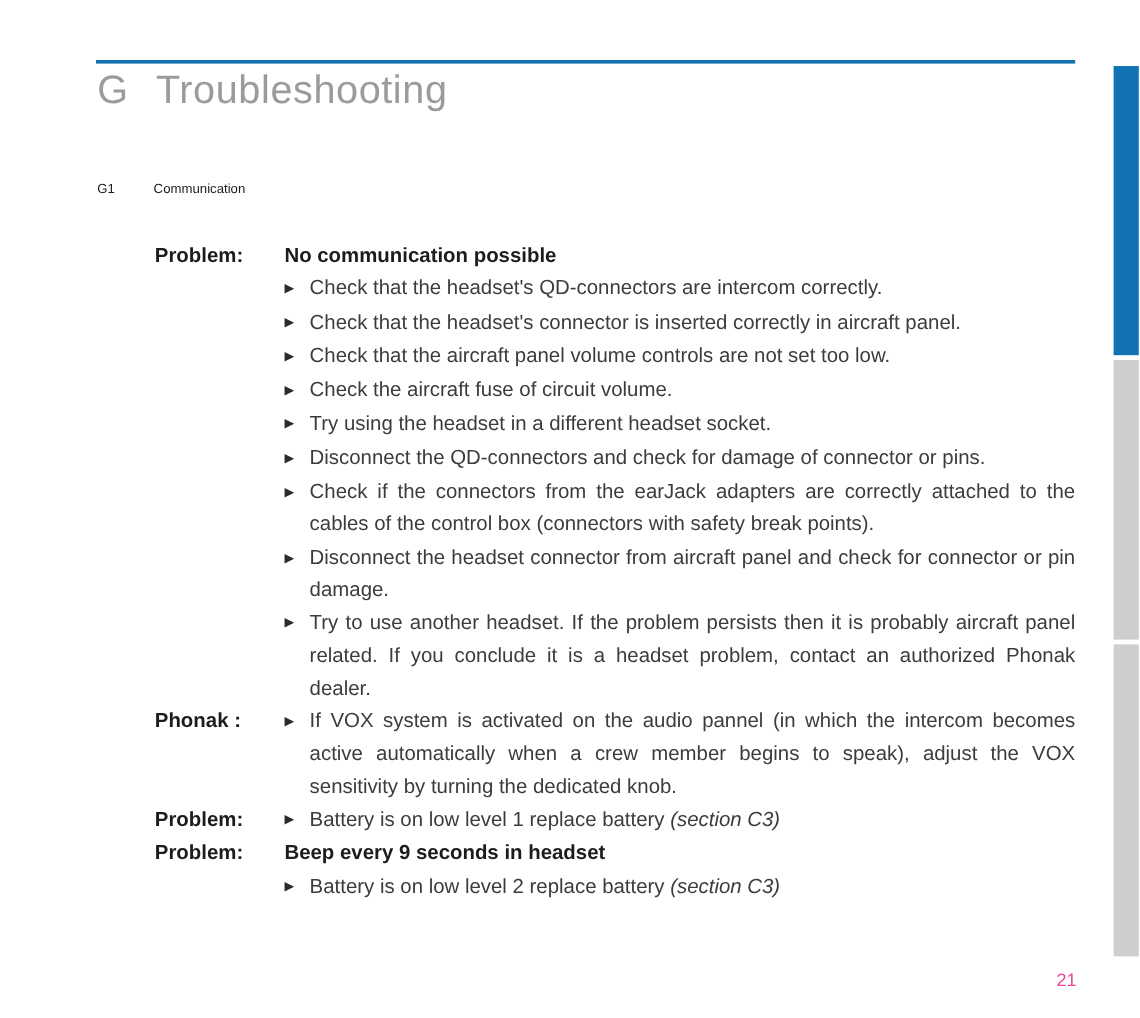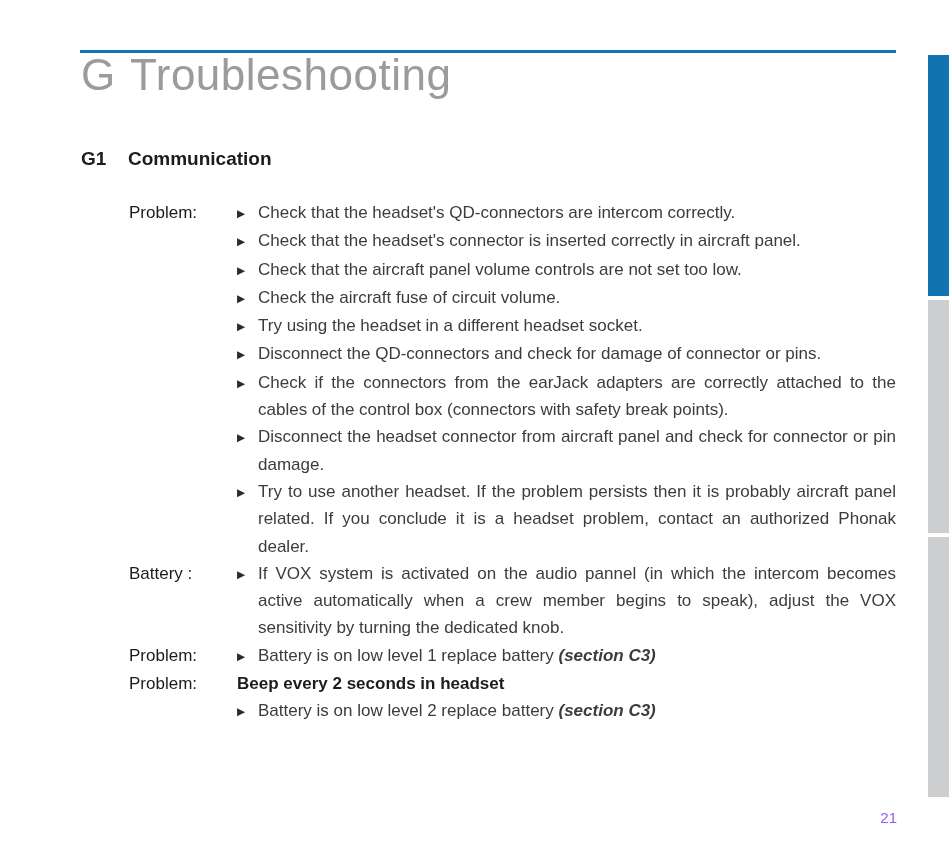--- a/index.html
+++ b/index.html
@@ -17,108 +17,109 @@
     left: 80px; top: 50px;
     width: 816px; height: 3px;
     background: #1173b2;
   }
 
   
   .chapter-heading {
     position: absolute;
     left: 81px; top: 56px;
     margin: 0;
-    font-size: 44px;
+    font-size: 33px;
     font-weight: 400;
     line-height: 38px;
     color: #9b9b9b;
     letter-spacing: 0.5px;
     white-space: nowrap;
   }
   .chapter-letter { display: inline-block; width: 49px; }
 
   
   .section-row {
     position: absolute;
     left: 81px; top: 147px;
     display: flex;
-    font-size: 19px;
-    font-weight: 700;
+    font-size: 11px;
+    font-weight: 400;
     color: #1c1c1c;
     line-height: 23px;
   }
   .section-num { width: 47px; flex: 0 0 auto; }
 
   
   .problems {
     position: absolute;
     left: 81px; top: 199px;
     width: 815px;
     font-size: 17px;
     line-height: 27.3px;
     color: #3c3c3c;
   }
   .problem { display: flex; }
   .p-label {
     flex: 0 0 auto;
     width: 108px;
     margin-left: 48px;
-    font-weight: 400;
+    font-weight: 700;
     color: #1c1c1c;
   }
   .p-body { flex: 1 1 auto; min-width: 0; }
   .p-title { font-weight: 700; color: #1c1c1c; }
 
   .bullet { display: flex; }
   .tri {
     flex: 0 0 auto;
     width: 21px;
     font-size: 10.5px;
     color: #2b2b2b;
     line-height: 27.3px;
     padding-top: 1px;
   }
   .b-text { flex: 1 1 auto; text-align: justify; }
-  .b-text i { font-style: italic; font-weight: bold; }
+  .b-text i { font-style: italic; }
 
   
   .bar {
     position: absolute;
     left: 928px;
     width: 21px;
   }
   .bar-blue { top: 55px;  height: 241px; background: #1173b2; }
   .bar-g1   { top: 300px; height: 233px; background: #cdced0; }
   .bar-g2   { top: 537px; height: 260px; background: #cdced0; }
 
   
   .page-number {
     position: absolute;
     top: 809px;
     right: 53px;
     font-size: 15px;
-    color: #8b5cf6;
+    color: #ec4899;
   }
 </style>
 </head>
 <body>
 
 <div class="top-rule"></div>
 
 <h1 class="chapter-heading"><span class="chapter-letter">G</span><span class="chapter-title">Troubleshooting</span></h1>
 
 <div class="section-row">
   <span class="section-num">G1</span>
   <span class="section-title">Communication</span>
 </div>
 
 <div class="problems" id="problems">
     <div class="problem">
       <div class="p-label">Problem:</div>
       <div class="p-body">
+        <div class="p-title">No communication possible</div>
         <div class="bullet">
           <span class="tri">▶</span>
           <span class="b-text">Check that the headset's QD-connectors are intercom correctly.</span>
         </div>
         <div class="bullet">
           <span class="tri">▶</span>
           <span class="b-text">Check that the headset's connector is inserted correctly in aircraft panel.</span>
         </div>
         <div class="bullet">
           <span class="tri">▶</span>
@@ -144,41 +145,41 @@
           <span class="tri">▶</span>
           <span class="b-text">Disconnect the headset connector from aircraft panel and check for connector or pin damage.</span>
         </div>
         <div class="bullet">
           <span class="tri">▶</span>
           <span class="b-text">Try to use another headset. If the problem persists then it is probably aircraft panel related. If you conclude it is a headset problem, contact an authorized Phonak dealer.</span>
         </div>
       </div>
     </div>
     <div class="problem">
-      <div class="p-label">Battery :</div>
+      <div class="p-label">Phonak :</div>
       <div class="p-body">
         <div class="bullet">
           <span class="tri">▶</span>
           <span class="b-text">If VOX system is activated on the audio pannel (in which the intercom becomes active automatically when a crew member begins to speak), adjust the VOX sensitivity by  turning the dedicated knob.</span>
         </div>
       </div>
     </div>
     <div class="problem">
       <div class="p-label">Problem:</div>
       <div class="p-body">
         <div class="bullet">
           <span class="tri">▶</span>
           <span class="b-text">Battery is on low level 1 replace battery <i>(section C3)</i></span>
         </div>
       </div>
     </div>
     <div class="problem">
       <div class="p-label">Problem:</div>
       <div class="p-body">
-        <div class="p-title">Beep every 2 seconds in headset</div>
+        <div class="p-title">Beep every 9 seconds in headset</div>
         <div class="bullet">
           <span class="tri">▶</span>
           <span class="b-text">Battery is on low level 2 replace battery <i>(section C3)</i></span>
         </div>
       </div>
     </div>
   </div>
 
 <div class="bar bar-blue"></div>
 <div class="bar bar-g1"></div>

